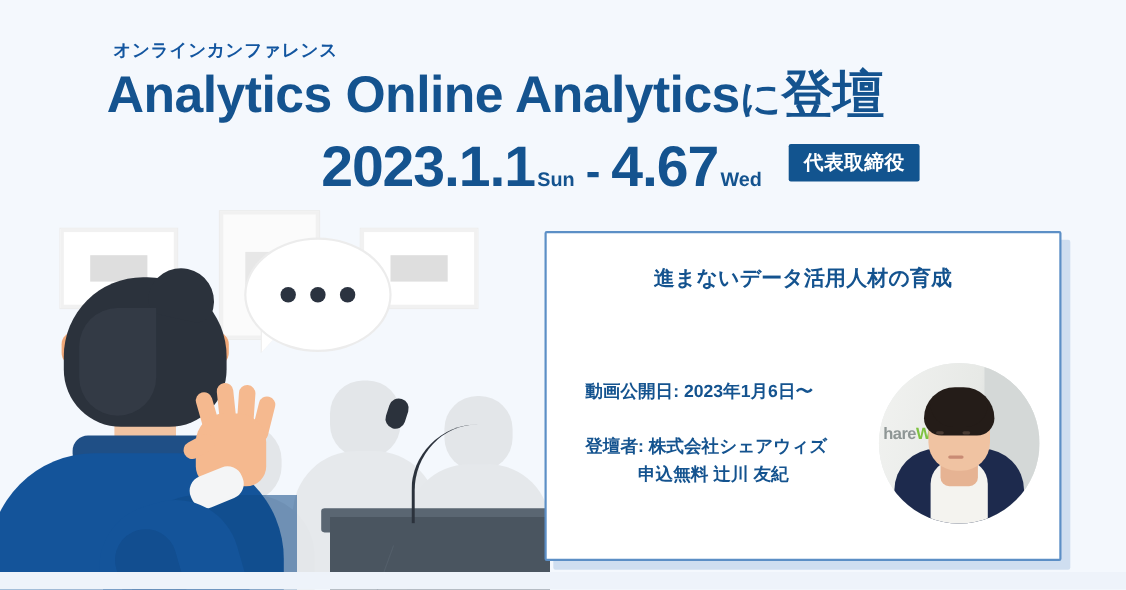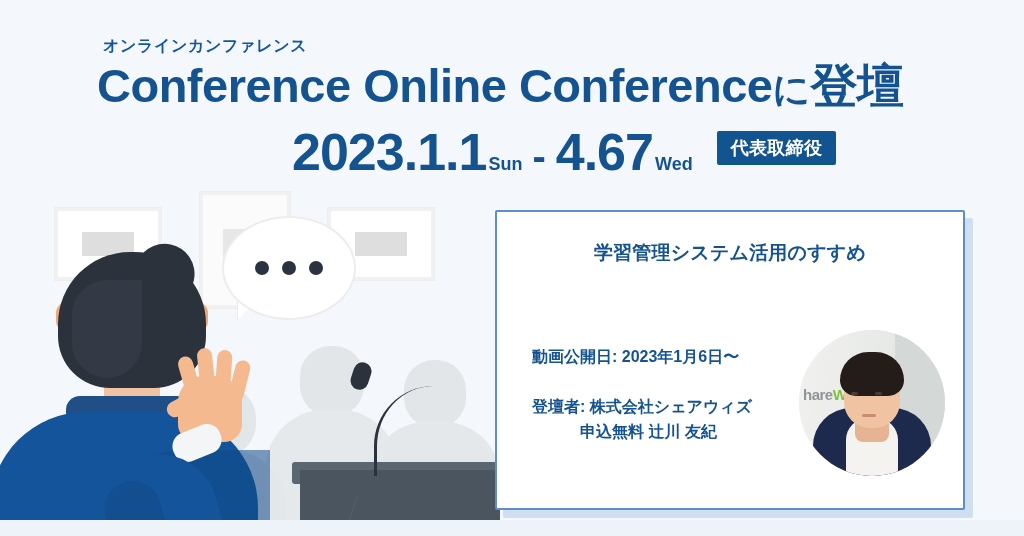--- a/index.html
+++ b/index.html
@@ -263,36 +263,36 @@
     <div class="spk-arm"></div>
     <div class="spk-arm-shade"></div>
 
   </div>
 
   <div class="floor"></div>
 
   <div class="kicker">オンラインカンファレンス</div>
 
   <div class="headline">
-    <span>Conference Online Conference</span><span class="jp">に</span><span class="jp-big">登壇</span>
+    <span>Analytics Online Analytics</span><span class="jp">に</span><span class="jp-big">登壇</span>
   </div>
 
   <div class="daterow">
     <span class="date-main">2023.1.1</span>
     <span class="date-sup">Sun</span>
     <span class="date-dash">-</span>
     <span class="date-main">4.67</span>
     <span class="date-sup">Wed</span>
     <span class="badge">代表取締役</span>
   </div>
 
   <div class="card-shadow"></div>
   <div class="card">
 
-    <div class="card-sub">学習管理システム活用のすすめ</div>
+    <div class="card-sub">進まないデータ活用人材の育成</div>
 
     <div class="card-meta">
       <div>動画公開日: 2023年1月6日〜</div>
       <div class="meta-block">登壇者: 株式会社シェアウィズ</div>
       <div class="meta-indent">申込無料 辻川 友紀</div>
     </div>
 
     <div class="portrait">
       <div class="pt-wall"></div>
       <div class="pt-door"></div>

